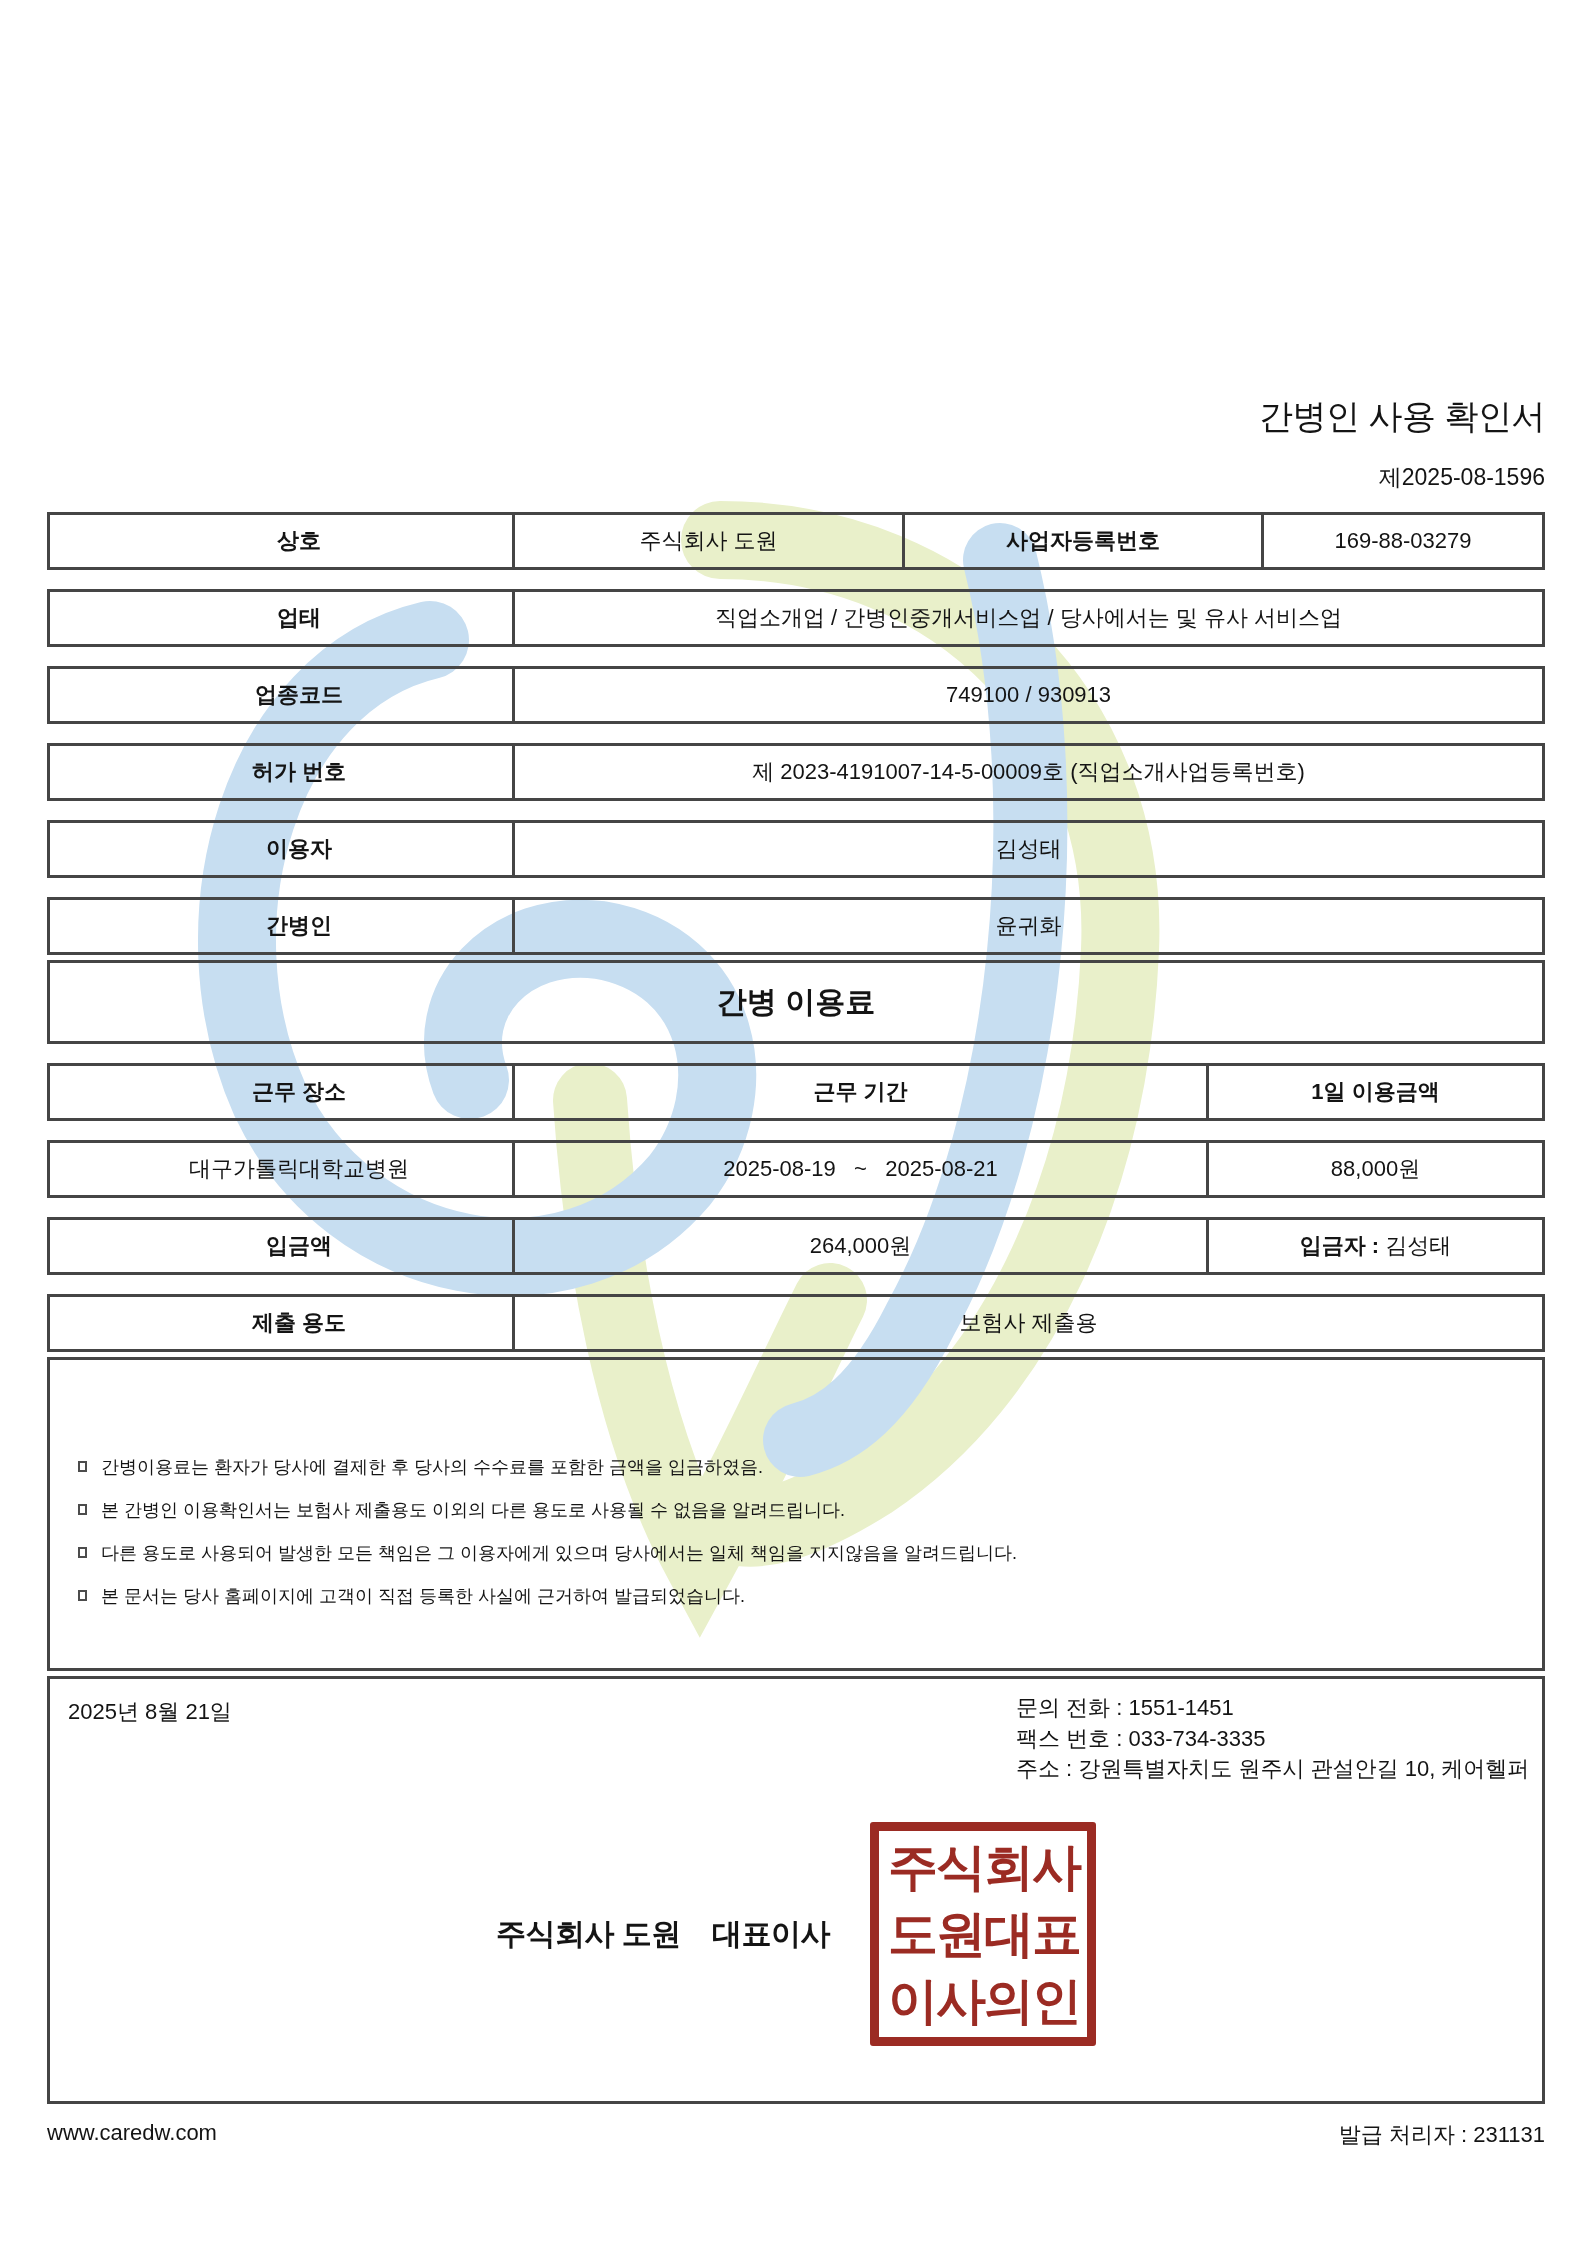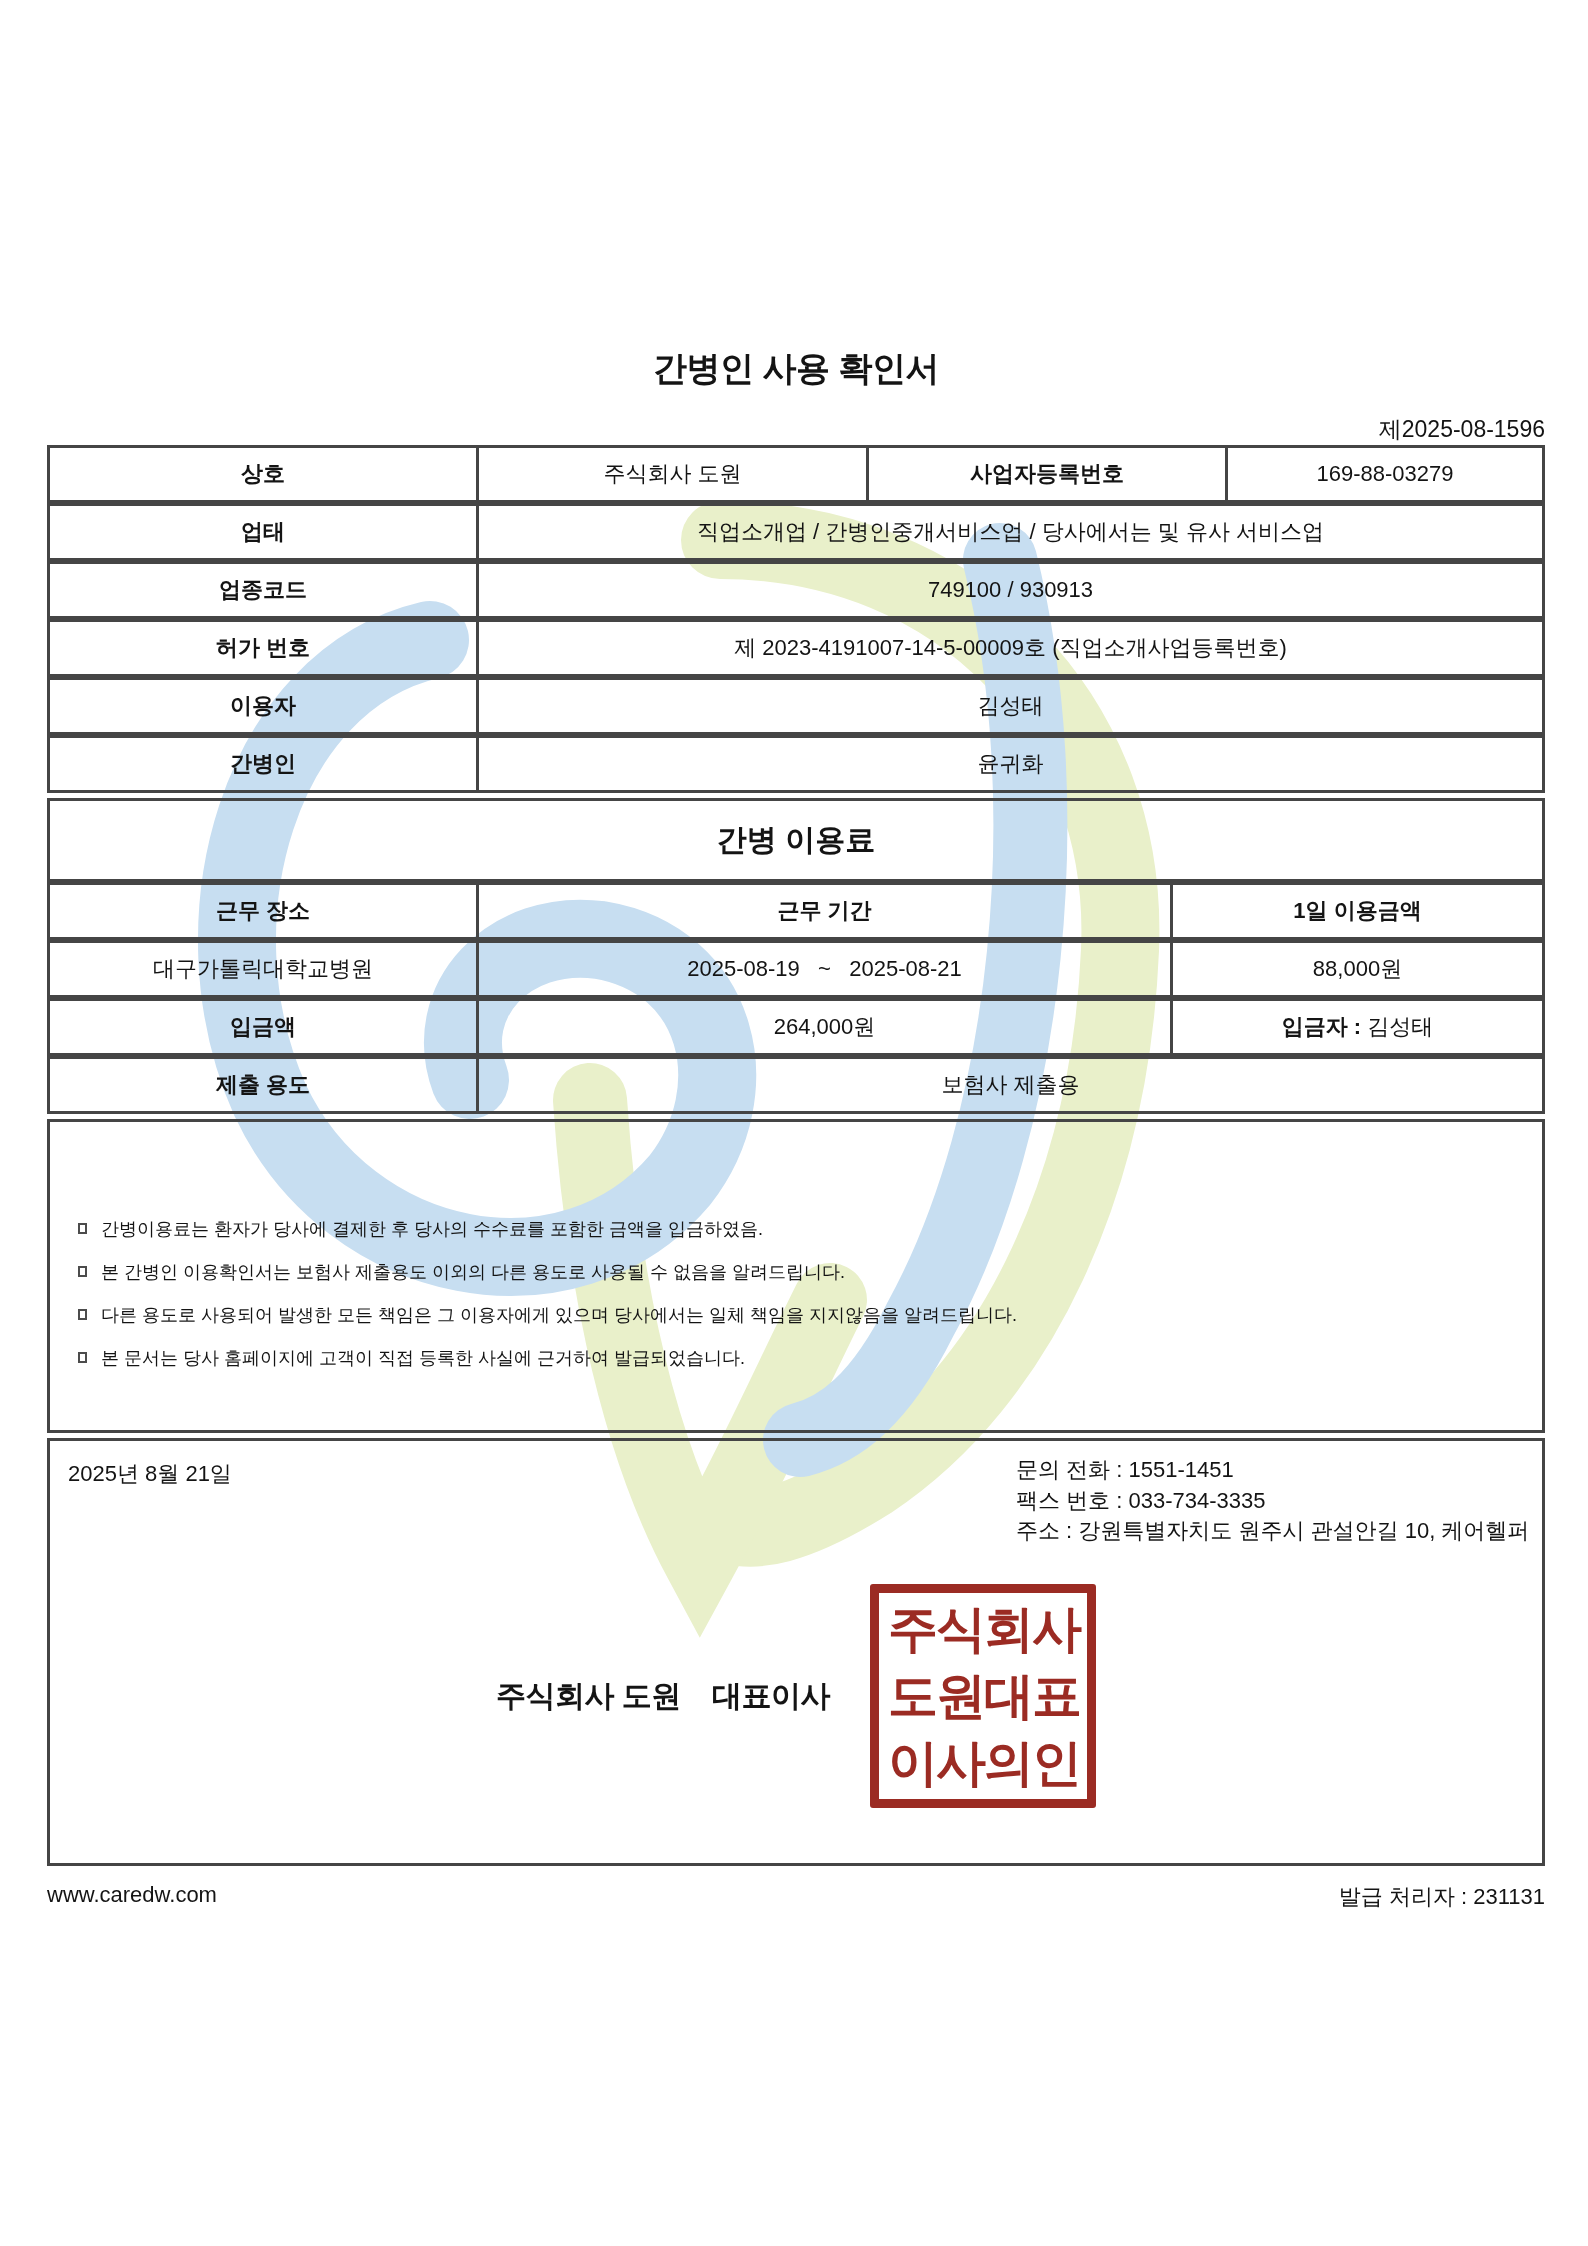--- a/index.html
+++ b/index.html
@@ -10,24 +10,24 @@
   html,body{background:#fff;}
   body{
     width:1588px;height:2246px;position:relative;overflow:hidden;
     font-family:"Liberation Sans","DejaVu Sans",sans-serif;
     color:var(--ink);
   }
   
   .watermark{position:absolute;left:140px;top:480px;z-index:0;pointer-events:none;}
   
   .page{position:relative;z-index:1;width:1498px;margin-left:47px;}
-  .doc-title{padding-top:346px;text-align:center;font-size:34px;font-weight:700;letter-spacing:-0.5px;}
+  .doc-title{padding-top:346px;text-align:right;font-size:34px;font-weight:400;letter-spacing:-0.5px;margin-top:48px;}
   .doc-number{text-align:right;font-size:23px;margin-top:22px;}
   
-  .trow{display:flex;border:3px solid var(--bc);height:58px;margin-top:0;background:transparent;align-items:stretch;}
+  .trow{display:flex;border:3px solid var(--bc);height:58px;margin-top:19px;background:transparent;align-items:stretch;padding-left:36px;}
   .trow:first-of-type{margin-top:0;}
   .cell{display:flex;align-items:center;justify-content:center;border-left:3px solid var(--bc);font-size:22px;text-align:center;padding:0 8px;}
   .cell:first-child{border-left:none;}
   .lbl{font-weight:700;}
   .w-label{width:426px;flex:none;}
   .w-2{width:390px;flex:none;}
   .w-3{width:359px;flex:none;}
   .w-mid{width:694px;flex:none;}
   .w-rest{flex:1;}
   .section-row{display:flex;align-items:center;justify-content:center;border:3px solid var(--bc);height:84px;margin-top:5px;font-size:30px;font-weight:700;}

